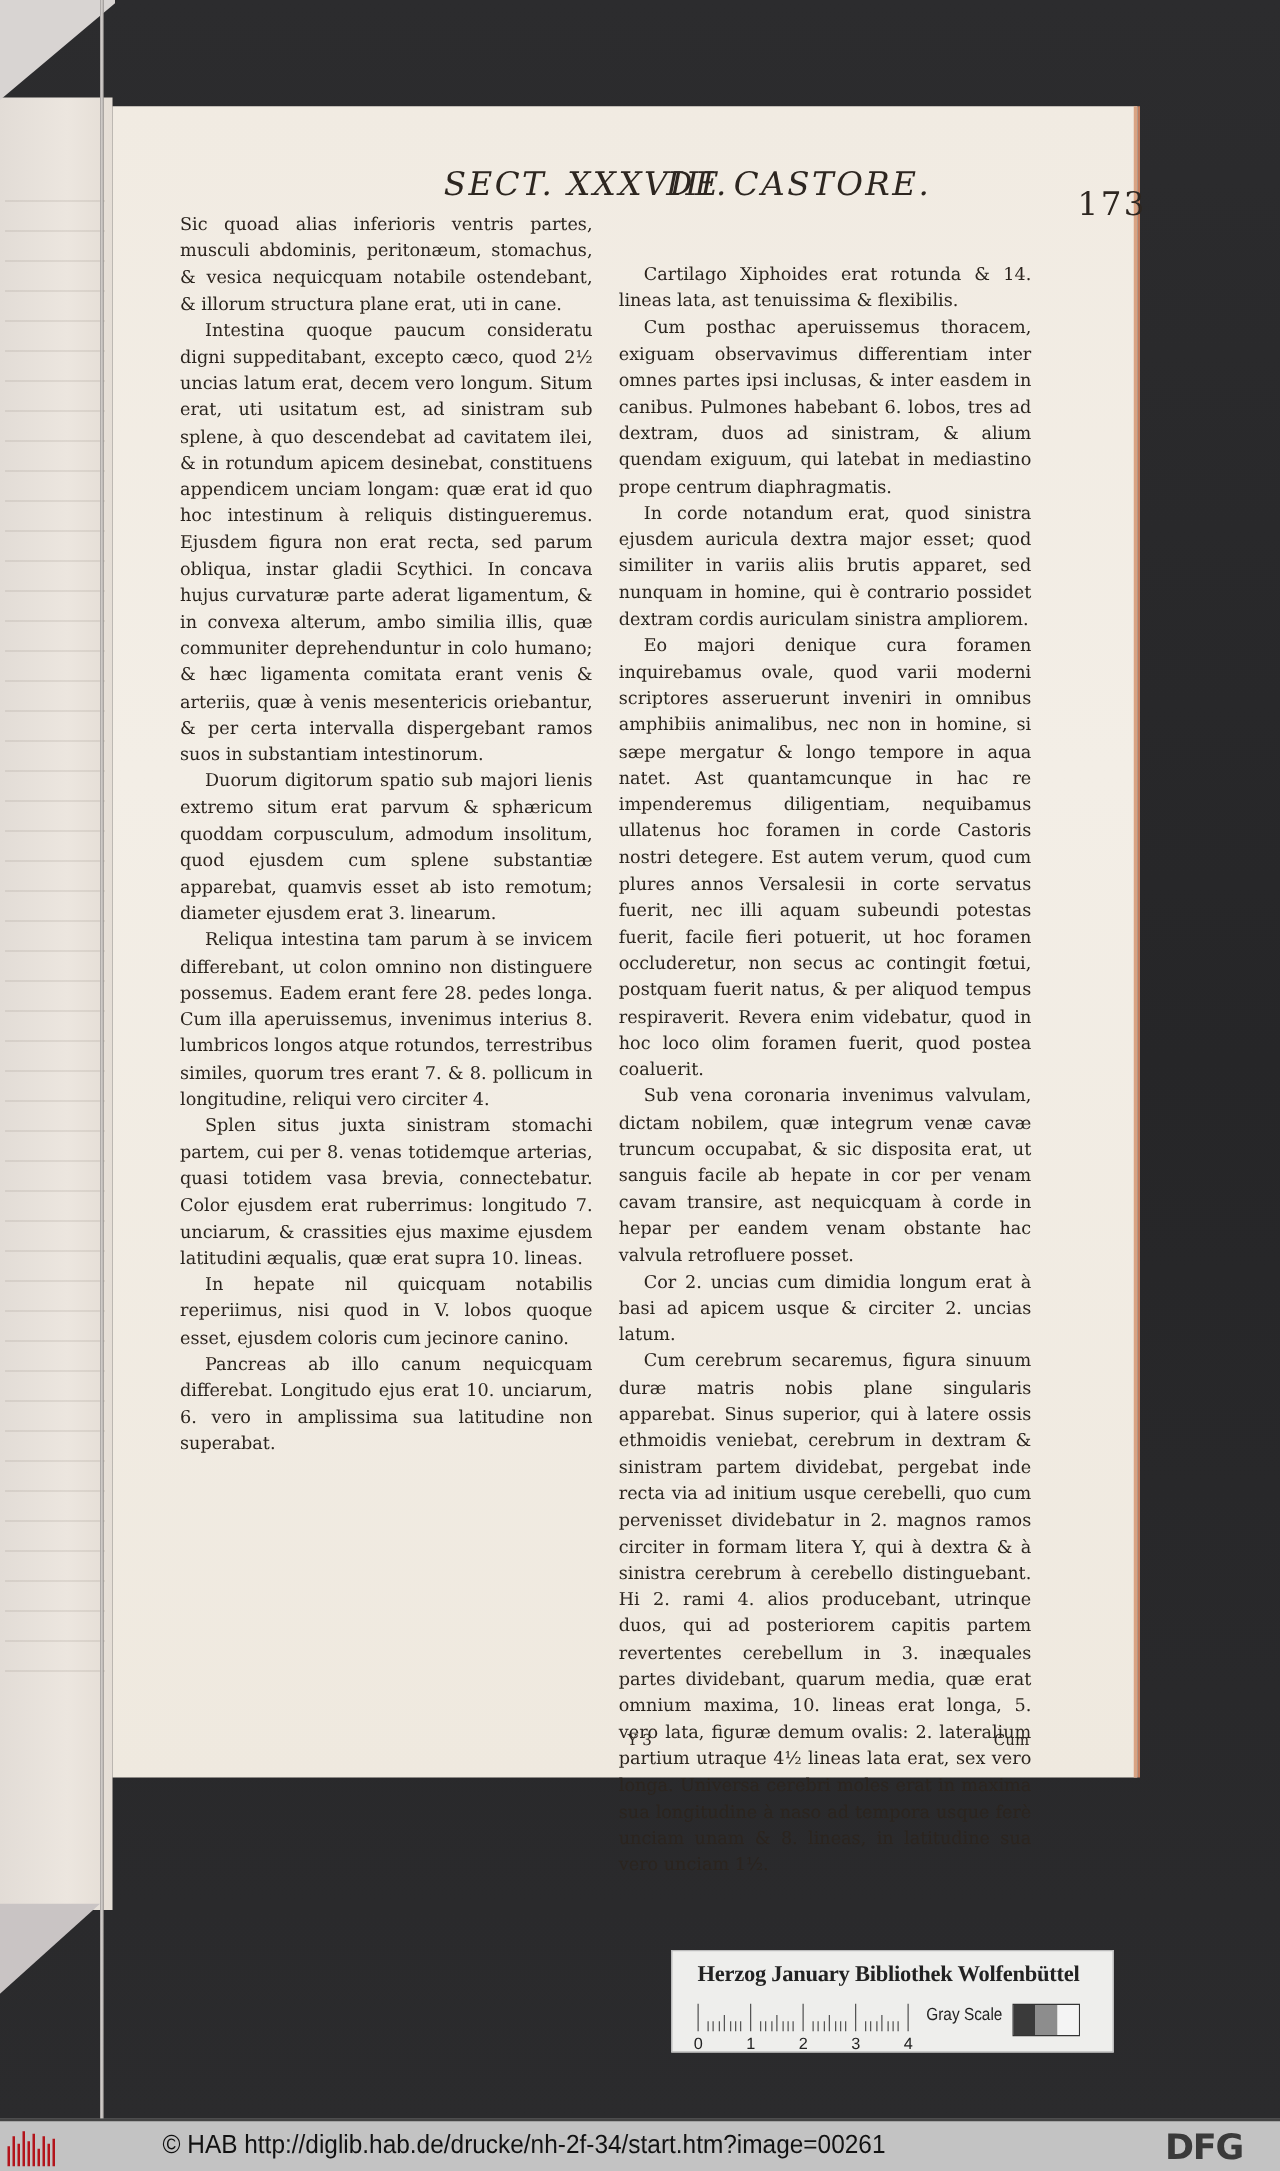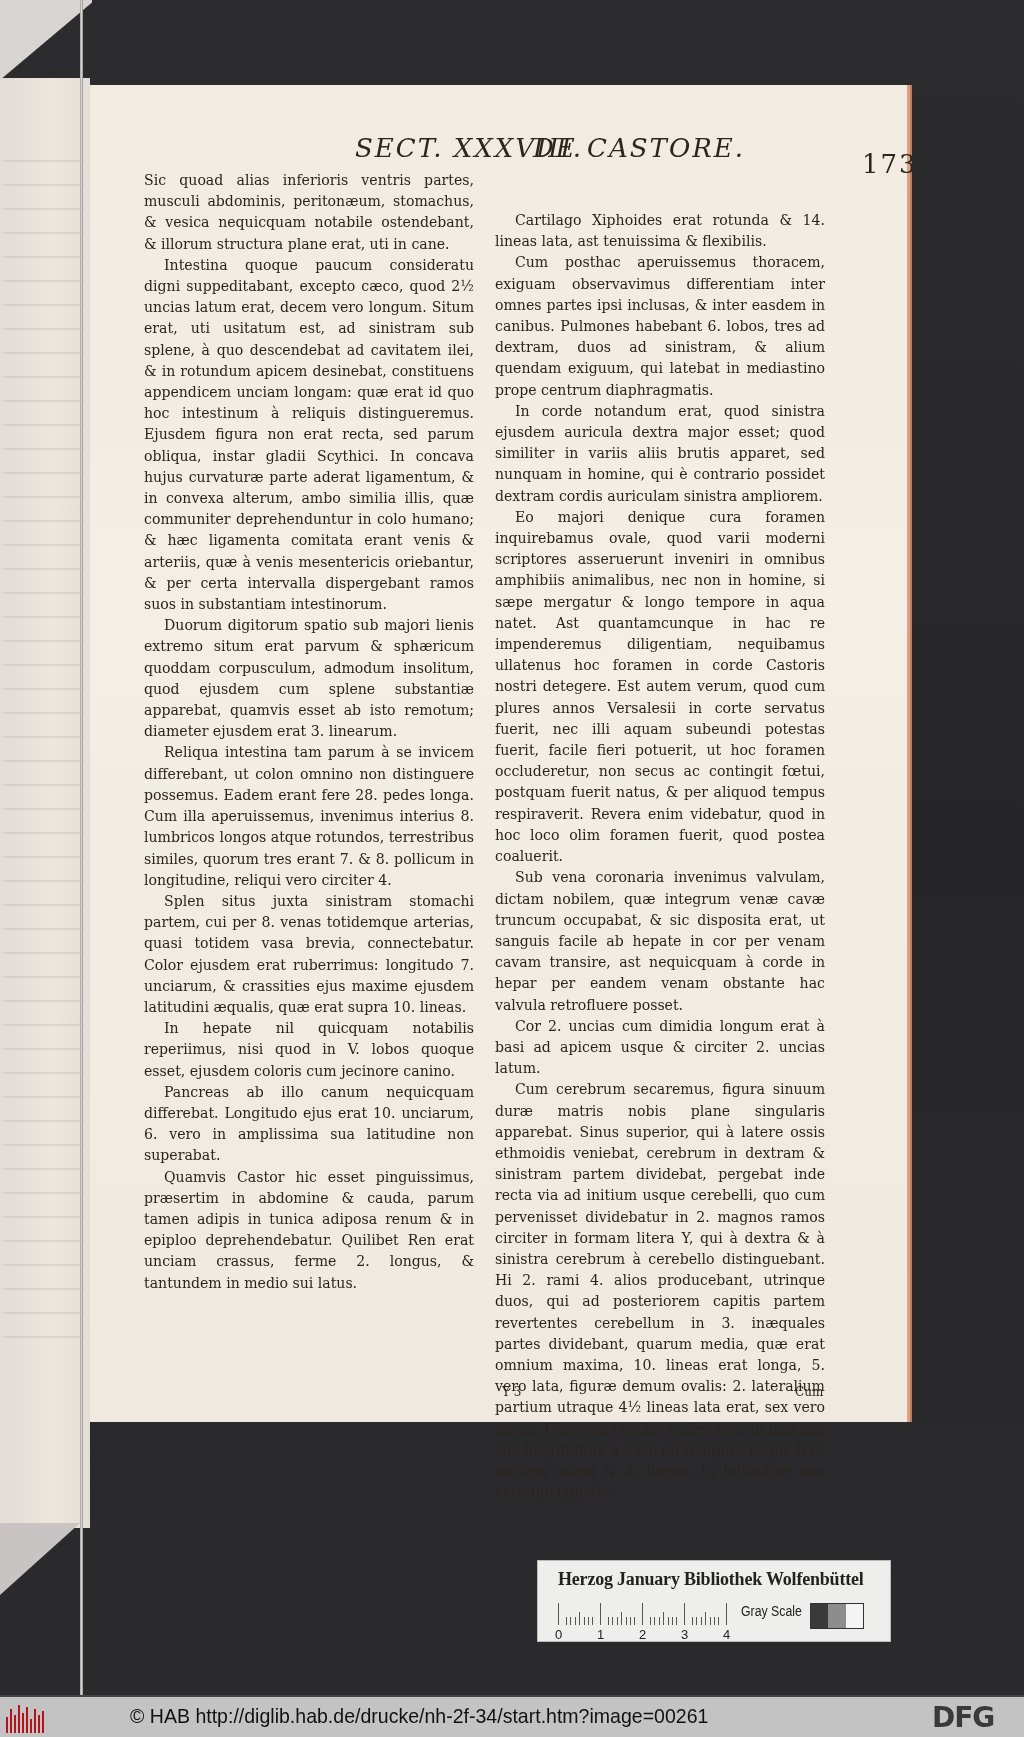--- a/index.html
+++ b/index.html
@@ -127,21 +127,20 @@
   </div>
 
   <div class="col col-left">
     <p class="no-indent">Sic quoad alias inferioris ventris partes, musculi abdominis, peritonæum, stomachus, &amp; vesica nequicquam notabile ostendebant, &amp; illorum structura plane erat, uti in cane.</p>
     <p>Intestina quoque paucum consideratu digni suppeditabant, excepto cæco, quod 2½ uncias latum erat, decem vero longum. Situm erat, uti usitatum est, ad sinistram sub splene, à quo descendebat ad cavitatem ilei, &amp; in rotundum apicem desinebat, constituens appendicem unciam longam: quæ erat id quo hoc intestinum à reliquis distingueremus. Ejusdem figura non erat recta, sed parum obliqua, instar gladii Scythici. In concava hujus curvaturæ parte aderat ligamentum, &amp; in convexa alterum, ambo similia illis, quæ communiter deprehenduntur in colo humano; &amp; hæc ligamenta comitata erant venis &amp; arteriis, quæ à venis mesentericis oriebantur, &amp; per certa intervalla dispergebant ramos suos in substantiam intestinorum.</p>
     <p>Duorum digitorum spatio sub majori lienis extremo situm erat parvum &amp; sphæricum quoddam corpusculum, admodum insolitum, quod ejusdem cum splene substantiæ apparebat, quamvis esset ab isto remotum; diameter ejusdem erat 3. linearum.</p>
     <p>Reliqua intestina tam parum à se invicem differebant, ut colon omnino non distinguere possemus. Eadem erant fere 28. pedes longa. Cum illa aperuissemus, invenimus interius 8. lumbricos longos atque rotundos, terrestribus similes, quorum tres erant 7. &amp; 8. pollicum in longitudine, reliqui vero circiter 4.</p>
     <p>Splen situs juxta sinistram stomachi partem, cui per 8. venas totidemque arterias, quasi totidem vasa brevia, connectebatur. Color ejusdem erat ruberrimus: longitudo 7. unciarum, &amp; crassities ejus maxime ejusdem latitudini æqualis, quæ erat supra 10. lineas.</p>
     <p>In hepate nil quicquam notabilis reperiimus, nisi quod in V. lobos quoque esset, ejusdem coloris cum jecinore canino.</p>
     <p>Pancreas ab illo canum nequicquam differebat. Longitudo ejus erat 10. unciarum, 6. vero in amplissima sua latitudine non superabat.</p>
-    <p>Quamvis Castor hic esset pinguissimus, præsertim in abdomine &amp; cauda, parum tamen adipis in tunica adiposa renum &amp; in epiploo deprehendebatur. Quilibet Ren erat unciam crassus, ferme 2. longus, &amp; tantundem in medio sui latus.</p>
   </div>
 
   <div class="col col-right">
     <p>Cartilago Xiphoides erat rotunda &amp; 14. lineas lata, ast tenuissima &amp; flexibilis.</p>
     <p>Cum posthac aperuissemus thoracem, exiguam observavimus differentiam inter omnes partes ipsi inclusas, &amp; inter easdem in canibus. Pulmones habebant 6. lobos, tres ad dextram, duos ad sinistram, &amp; alium quendam exiguum, qui latebat in mediastino prope centrum diaphragmatis.</p>
     <p>In corde notandum erat, quod sinistra ejusdem auricula dextra major esset; quod similiter in variis aliis brutis apparet, sed nunquam in homine, qui è contrario possidet dextram cordis auriculam sinistra ampliorem.</p>
     <p>Eo majori denique cura foramen inquirebamus ovale, quod varii moderni scriptores asseruerunt inveniri in omnibus amphibiis animalibus, nec non in homine, si sæpe mergatur &amp; longo tempore in aqua natet. Ast quantamcunque in hac re impenderemus diligentiam, nequibamus ullatenus hoc foramen in corde Castoris nostri detegere. Est autem verum, quod cum plures annos Versalesii in corte servatus fuerit, nec illi aquam subeundi potestas fuerit, facile fieri potuerit, ut hoc foramen occluderetur, non secus ac contingit fœtui, postquam fuerit natus, &amp; per aliquod tempus respiraverit. Revera enim videbatur, quod in hoc loco olim foramen fuerit, quod postea coaluerit.</p>
     <p>Sub vena coronaria invenimus valvulam, dictam nobilem, quæ integrum venæ cavæ truncum occupabat, &amp; sic disposita erat, ut sanguis facile ab hepate in cor per venam cavam transire, ast nequicquam à corde in hepar per eandem venam obstante hac valvula retrofluere posset.</p>
     <p>Cor 2. uncias cum dimidia longum erat à basi ad apicem usque &amp; circiter 2. uncias latum.</p>
     <p>Cum cerebrum secaremus, figura sinuum duræ matris nobis plane singularis apparebat. Sinus superior, qui à latere ossis ethmoidis veniebat, cerebrum in dextram &amp; sinistram partem dividebat, pergebat inde recta via ad initium usque cerebelli, quo cum pervenisset dividebatur in 2. magnos ramos circiter in formam litera Y, qui à dextra &amp; à sinistra cerebrum à cerebello distinguebant. Hi 2. rami 4. alios producebant, utrinque duos, qui ad posteriorem capitis partem revertentes cerebellum in 3. inæquales partes dividebant, quarum media, quæ erat omnium maxima, 10. lineas erat longa, 5. vero lata, figuræ demum ovalis: 2. lateralium partium utraque 4½ lineas lata erat, sex vero longa. Universa cerebri moles erat in maxima sua longitudine à naso ad tempora usque ferè unciam unam &amp; 8. lineas, in latitudine sua vero unciam 1½.</p>

